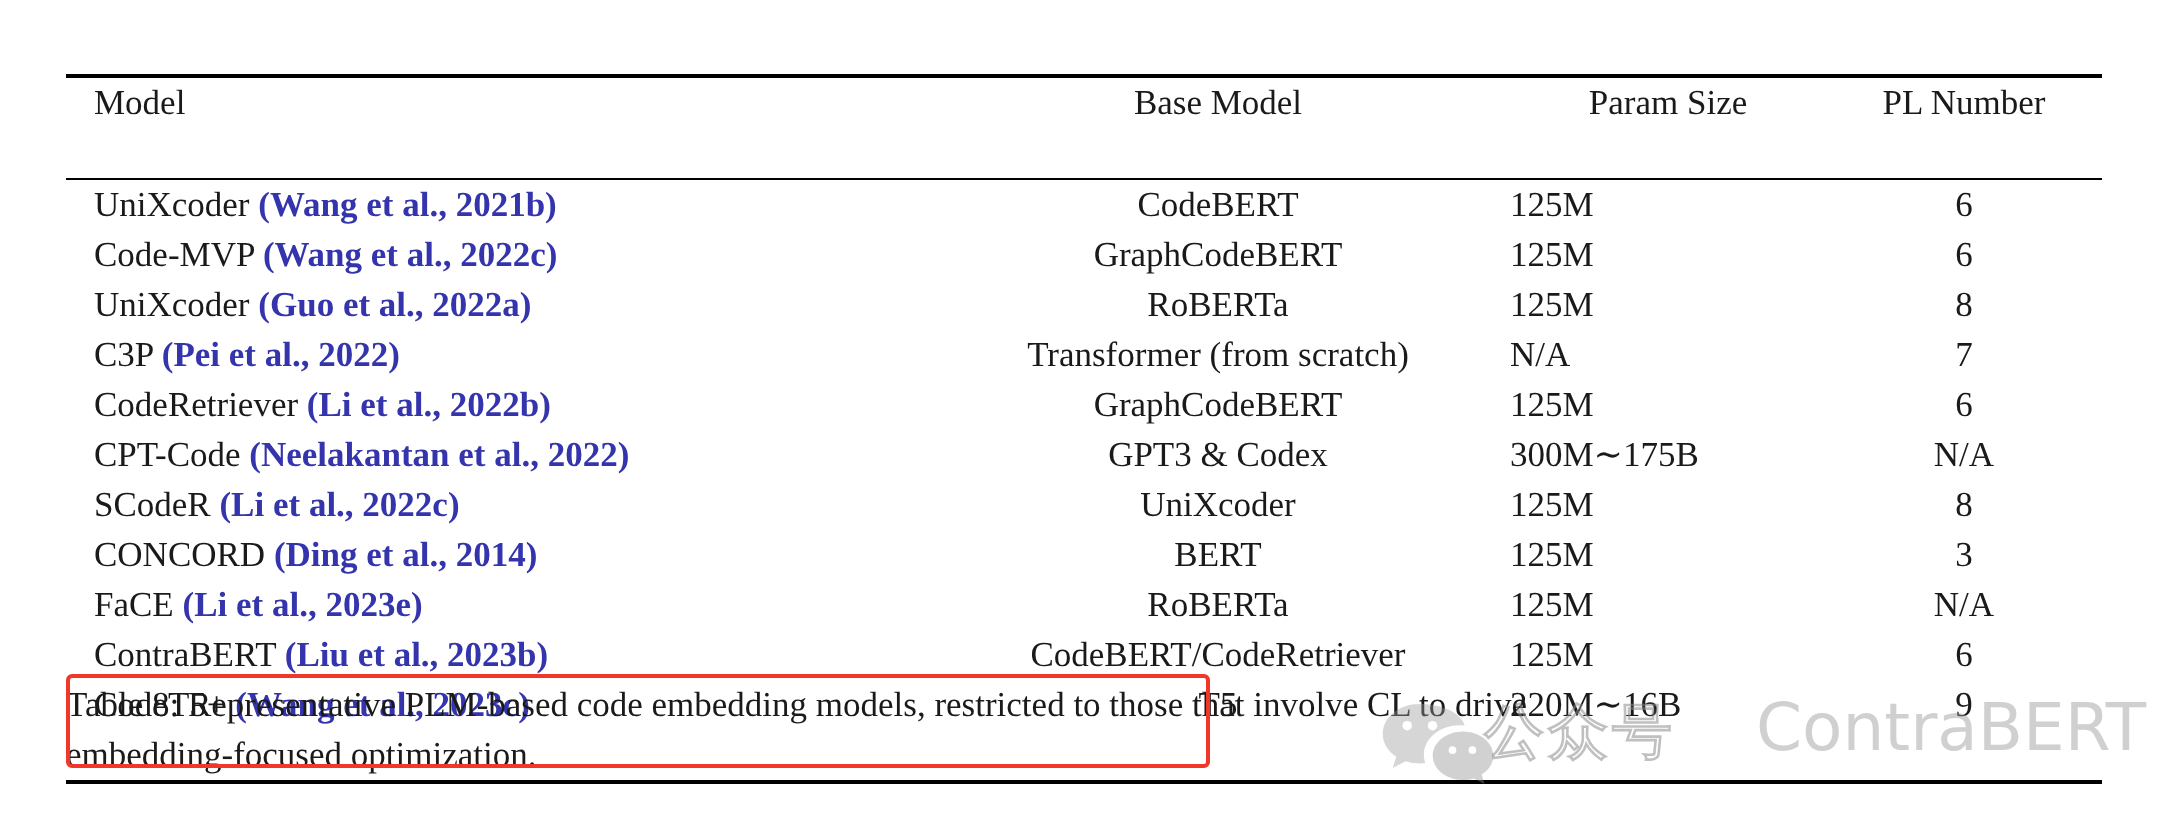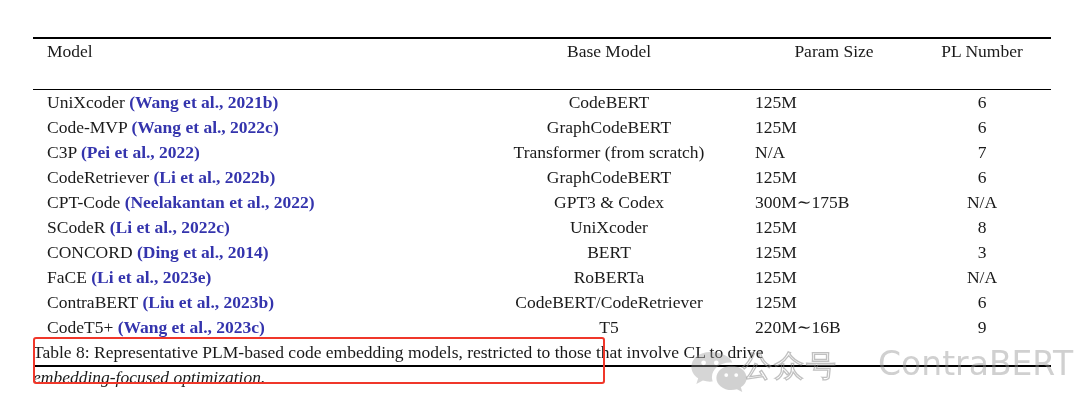--- a/index.html
+++ b/index.html
@@ -80,21 +80,21 @@
   .caption {
     position: absolute;
     left: 33px;
     top: 340px;
     width: 1030px;
     font-size: 17.5px;
     line-height: 25px;
     text-align: left;
   }
   .caption .line1 { white-space: nowrap; }
-  .caption .line2 { white-space: nowrap; font-style: italic; }
+  .caption .line2 { white-space: nowrap; }
 
   
   .redbox {
     position: absolute;
     left: 33px;
     top: 337px;
     width: 572px;
     height: 47px;
     border: 2.6px solid #f0372a;
     border-radius: 3px;
@@ -173,20 +173,26 @@
           <td class="col-model"><span>UniXcoder </span><span class="cite">(Wang et al., 2021b)</span></td>
           <td class="col-base">CodeBERT</td>
           <td class="col-param">125M</td>
           <td class="col-pl">6</td>
         </tr>
         <tr>
           <td class="col-model"><span>Code-MVP </span><span class="cite">(Wang et al., 2022c)</span></td>
           <td class="col-base">GraphCodeBERT</td>
           <td class="col-param">125M</td>
           <td class="col-pl">6</td>
+        </tr>
+        <tr>
+          <td class="col-model"><span>UniXcoder </span><span class="cite">(Guo et al., 2022a)</span></td>
+          <td class="col-base">RoBERTa</td>
+          <td class="col-param">125M</td>
+          <td class="col-pl">8</td>
         </tr>
         <tr>
           <td class="col-model"><span>C3P </span><span class="cite">(Pei et al., 2022)</span></td>
           <td class="col-base">Transformer (from scratch)</td>
           <td class="col-param">N/A</td>
           <td class="col-pl">7</td>
         </tr>
         <tr>
           <td class="col-model"><span>CodeRetriever </span><span class="cite">(Li et al., 2022b)</span></td>
           <td class="col-base">GraphCodeBERT</td>

